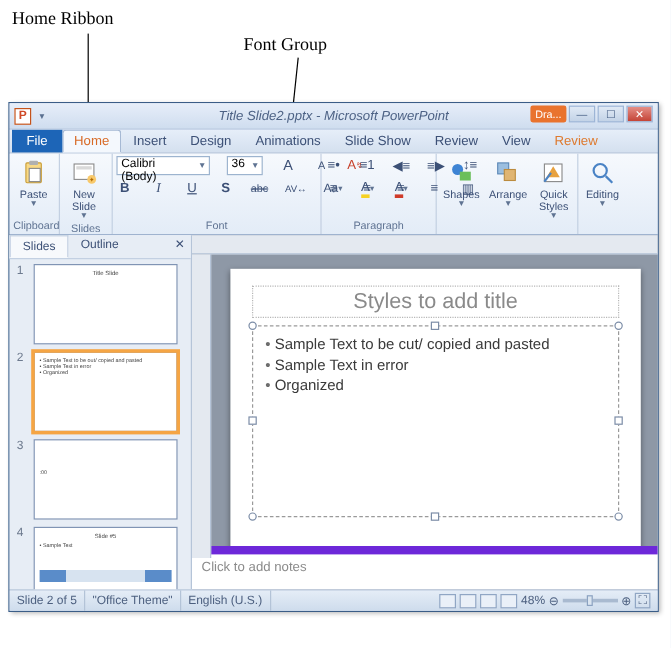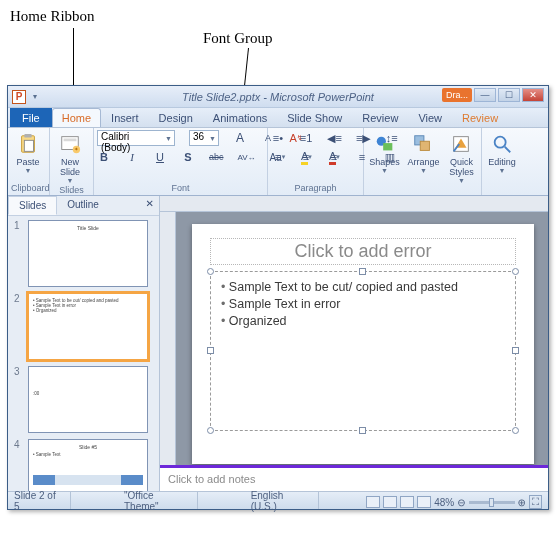--- a/index.html
+++ b/index.html
@@ -59,23 +59,23 @@
   .rulerH { height: 16px; background: #e4e9f0; border-bottom: 1px solid #b5c4d8; }
   .rulerV { position: absolute; left: 0; top: 16px; bottom: 26px; width: 16px; background: #e4e9f0; border-right: 1px solid #b5c4d8; }
   .stage { flex: 1; display: flex; align-items: flex-start; justify-content: center; padding: 12px 4px 4px 22px; overflow: hidden; }
   .slide { width: 342px; height: 240px; background: #fff; box-shadow: 0 2px 5px rgba(0,0,0,0.4); padding: 14px 18px; }
   .phTitle { text-align: center; color: #8a8a8a; font-size: 18px; border: 1px dotted #b7b7b7; padding: 2px; margin-bottom: 6px; }
   .phBody { border: 1px dashed #9a9a9a; padding: 8px 10px; height: 160px; position: relative; }
   .handle { position: absolute; width: 7px; height: 7px; background: #fff; border: 1px solid #7c8da7; border-radius: 50%; }
   .bul { font-size: 12.5px; color: #3a3a3a; margin-bottom: 3px; }
   .bul::before { content: "• "; color: #6d6d6d; }
 
-  .notesbar { height: 26px; background: #fff; border-top: 3px solid #6d28d9; padding: 5px 8px; color: #8b8b8b; font-size: 11px; cursor: text; margin-left: 0; }
-
-  .statusbar { height: 18px; background: linear-gradient(#e5edf7,#cedcec); display: flex; align-items: flex-end; font-size: 10px; color: #4c5f7f; border-top: 1px solid #b5c4d8; gap: 47px; }
+  .notesbar { height: 36px; background: #fff; border-top: 7px solid #6d28d9; padding: 5px 8px; color: #8b8b8b; font-size: 11px; cursor: text; margin-left: 0; }
+
+  .statusbar { height: 18px; background: linear-gradient(#e5edf7,#cedcec); display: flex; align-items: center; font-size: 10px; color: #4c5f7f; border-top: 1px solid #b5c4d8; }
   .sb-seg { padding: 0 6px; border-right: 1px solid #b3c3d7; height: 100%; display: flex; align-items: center; }
   .sb-right { margin-left: auto; display: flex; align-items: center; gap: 3px; padding-right: 6px; }
   .viewbtn { width: 14px; height: 12px; border: 1px solid #90a6c4; background: #eaf0f8; cursor: pointer; }
   .zoomslider { width: 46px; height: 3px; background: #a9bad0; position: relative; }
   .zoomslider .th { position: absolute; left: 20px; top: -3px; width: 5px; height: 9px; background: #dbe5f0; border: 1px solid #8ba2c1; }
 
   svg.ic-svg { width: 100%; height: 100%; }
 </style>
 </head>
 <body>
@@ -300,21 +300,21 @@
           </div>
           </div>
       </div>
     </div>
 
     <div class="editarea">
       <div class="rulerH"></div>
       <div class="rulerV"></div>
       <div class="stage">
         <div class="slide">
-          <div class="phTitle">Click to add error</div>
+          <div class="phTitle">Styles to add title</div>
           <div class="phBody">
             <div class="handle" style="left:-4px;top:-4px"></div>
             <div class="handle" style="right:-4px;top:-4px"></div>
             <div class="handle" style="left:-4px;bottom:-4px"></div>
             <div class="handle" style="right:-4px;bottom:-4px"></div>
             <div class="handle" style="left:50%;top:-4px;margin-left:-4px;border-radius:0"></div>
             <div class="handle" style="left:50%;bottom:-4px;margin-left:-4px;border-radius:0"></div>
             <div class="handle" style="top:50%;left:-4px;margin-top:-4px;border-radius:0"></div>
             <div class="handle" style="top:50%;right:-4px;margin-top:-4px;border-radius:0"></div>
             <div class="bul">Sample Text to be cut/ copied and pasted</div>

